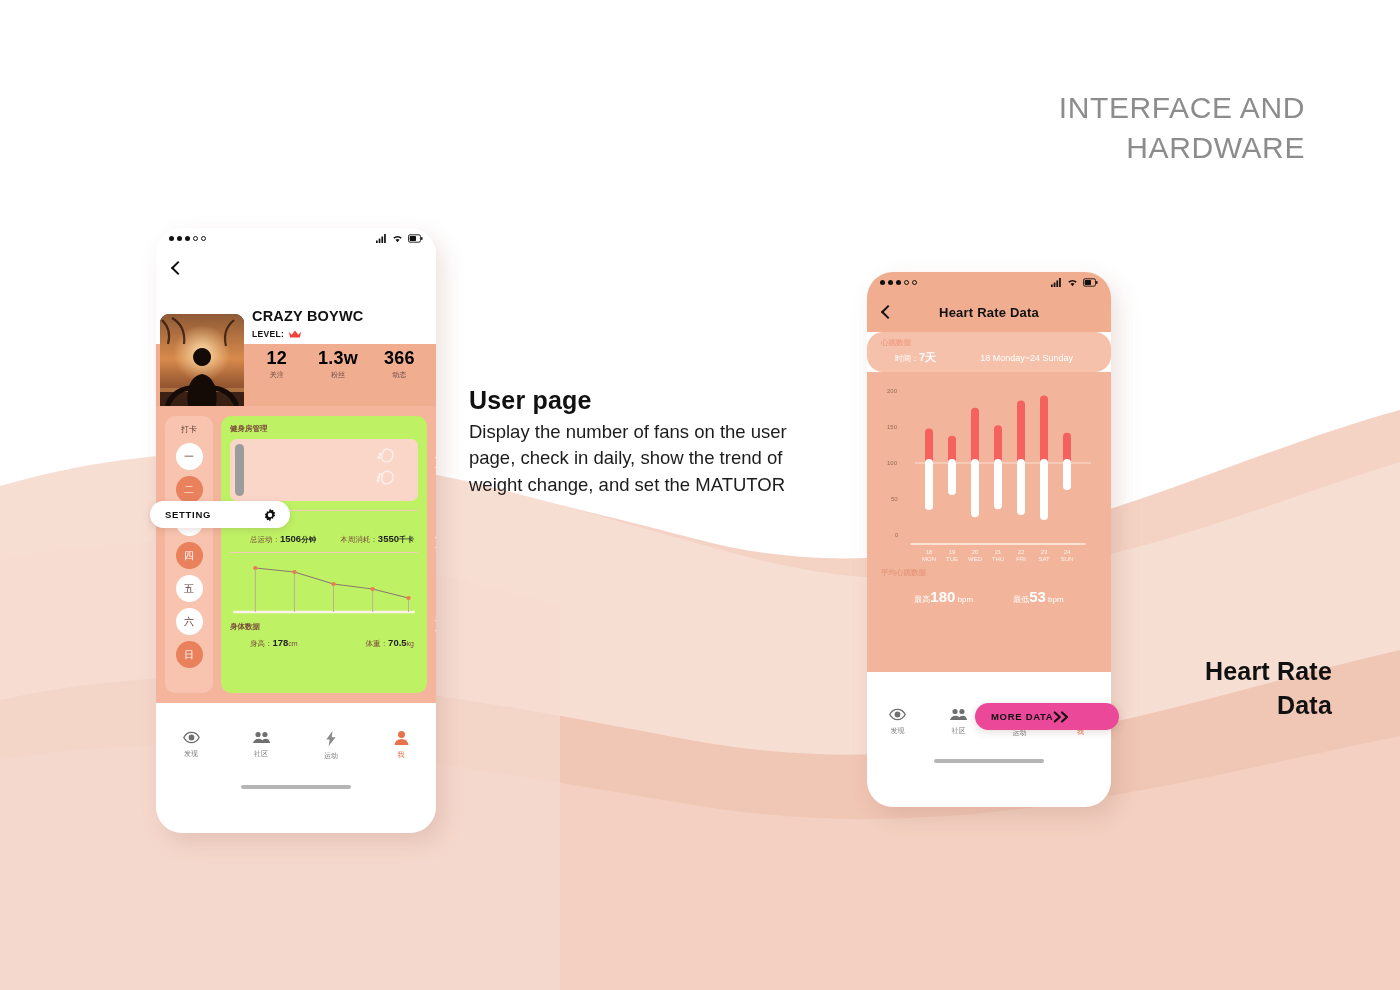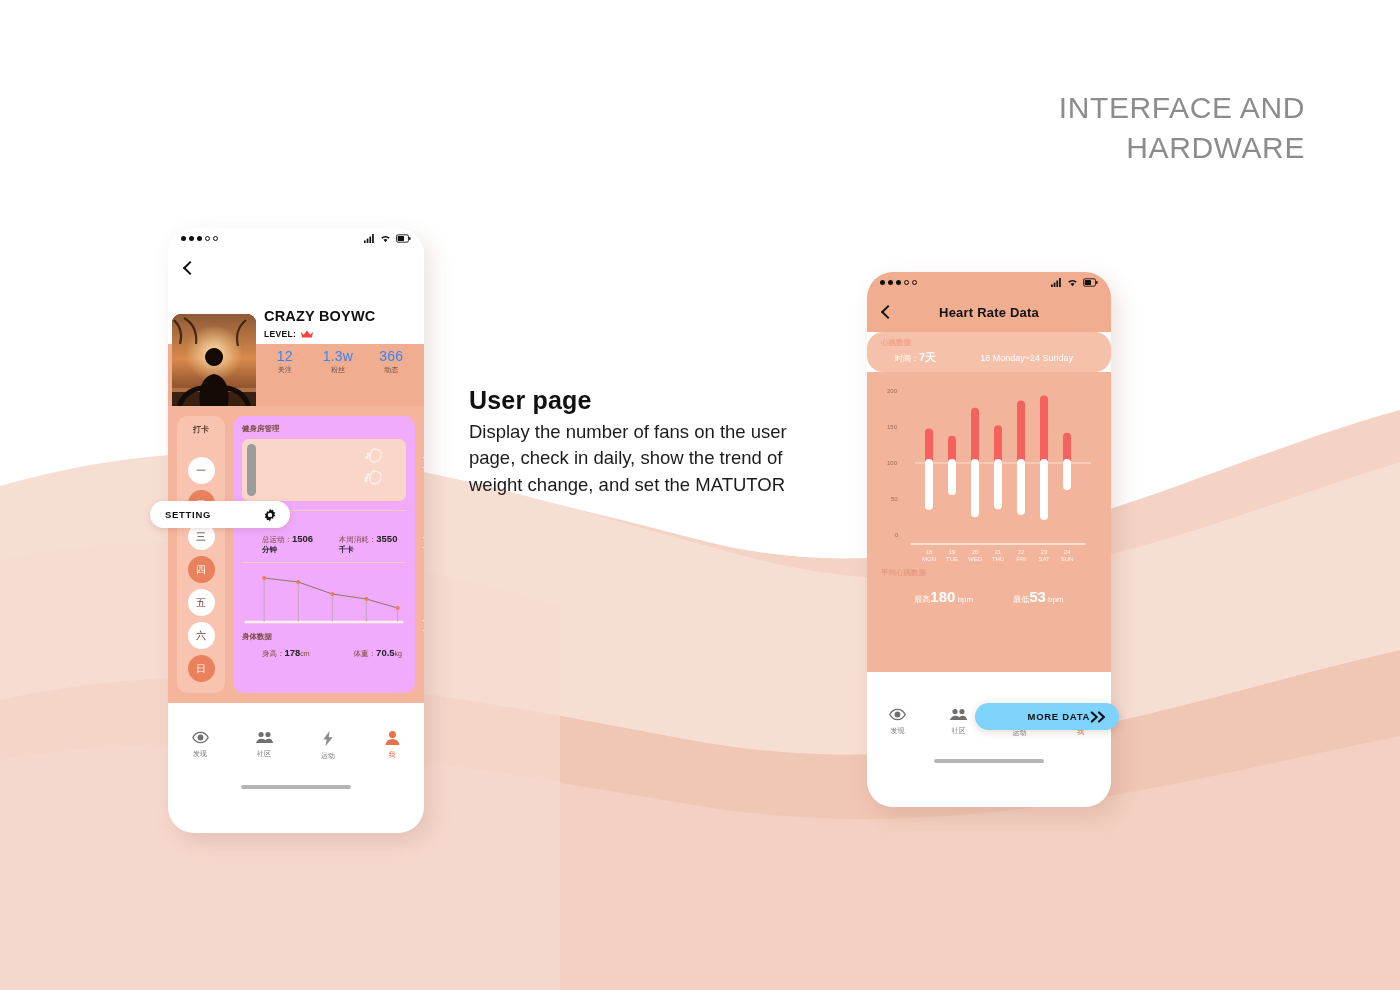--- a/index.html
+++ b/index.html
@@ -35,21 +35,21 @@
   #anno-user-title { left:469px; top:386px; }
   #anno-user-body  { left:469px; top:419px; width:370px; }
   #anno-hr-title   { left:1172px; top:655px; font-size:25px; text-align:right; width:160px; line-height:1.35; white-space:pre-line;}
 
   
   .phone {
     position:absolute; border-radius:26px; overflow:hidden;
     box-shadow: 7px 9px 22px rgba(150,95,75,0.18);
     background:#fff;
   }
-  #phone-left  { left:168px; top:228px; width:256px; height:605px; }
+  #phone-left  { left:156px; top:228px; width:280px; height:605px; }
   #phone-right { left:867px; top:272px; width:244px; height:535px; }
 
   
   .statusbar { display:flex; align-items:center; justify-content:space-between;
     padding:0 13px; height:20px; }
   .sb-dots { display:flex; gap:3px; align-items:center; }
   .sb-dots i { width:5px; height:5px; border-radius:50%; display:block; }
   .sb-dots i.f { background:#111; }
   .sb-dots i.h { border:1px solid #111; background:transparent; width:5px; height:5px;}
   .sb-right { display:flex; gap:5px; align-items:flex-end; }
@@ -65,36 +65,36 @@
     position:absolute; left:4px; top:26px; width:84px; height:118px; border-radius:9px;
     overflow:hidden; background:#2a1c16;
   }
   .avatar svg{display:block;}
   .uname { position:absolute; left:96px; top:20px; font-size:14.5px; font-weight:bold; color:#111; letter-spacing:.2px;}
   .ulevel { position:absolute; left:96px; top:41px; font-size:8.5px; font-weight:bold; color:#111; letter-spacing:.3px;
      display:flex; align-items:center; gap:4px;}
   .crown { display:block; }
   .stats { position:absolute; left:90px; right:6px; top:60px; display:flex; }
   .stat { flex:1; text-align:center; }
-  .stat .v { font-size:14px; font-weight:normal; color:#3b82f6; letter-spacing:.2px;}
+  .stat .v { font-size:18px; font-weight:bold; color:#000000; letter-spacing:.2px;}
   .stat .l { font-size:7px; color:#6b4c42; margin-top:1px; }
 
   .body-peach { background:#f5b49c; padding:10px 9px 0 9px; height:297px; position:relative; }
   .bp-row { display:flex; gap:8px; height:277px; }
   .daycol {
     width:48px; background:#f8c4af; border-radius:10px;
     display:flex; flex-direction:column; align-items:center; padding-top:8px; gap:6px;
   }
-  .daycol .ttl { font-size:8px; color:#5d3b31; font-weight:bold; margin-bottom:16px;}
+  .daycol .ttl { font-size:8px; color:#5d3b31; font-weight:normal; margin-bottom:2px;}
   .day {
     width:27px; height:27px; border-radius:50%; display:flex; align-items:center;
     justify-content:center; font-size:10px; color:#5d3b31; background:#fff; font-weight:500;
   }
   .day.on { background:#e8815c; color:#fff; }
-  .maincol { flex:1; background:#f0abfc; border-radius:10px; padding:8px 9px; position:relative; }
+  .maincol { flex:1; background:#bef264; border-radius:10px; padding:8px 9px; position:relative; }
   .sect-label { font-size:7.5px; color:#7a4b3c; font-weight:bold; margin-bottom:5px; }
   .fitcard { height:62px; background:#fad6c8; border-radius:7px; position:relative; overflow:hidden; }
   .fitcard .grip { position:absolute; left:5px; top:5px; bottom:5px; width:9px; border-radius:5px; background:#9c9c9c; }
   .fitcard .feet { position:absolute; right:18px; top:6px; }
   .divider { height:1px; background:#f6cdbd; margin:9px 0 7px 0; }
   .kv-row { display:flex; justify-content:space-between; padding-right:4px; }
   .kv { font-size:7.5px; color:#7a4b3c;margin-left:20px; }
   .kv b { font-size:9.5px; color:#1f1f1f; }
   .kv .unit { font-size:7.5px; color:#1f1f1f; font-weight:bold;}
   .trendwrap { height:58px; margin-top:6px; position:relative; }
@@ -134,22 +134,22 @@
   .hrzone .lbl { font-size:7.5px; font-weight:bold; color:#e79a7f; }
   .hr-main { display:flex; align-items:center; margin-top:4px; position:relative; }
   .hr-main .big { font-size:42px; color:#fff; font-weight:300; line-height:1; margin-left:10px;}
   .hr-main .bpm { position:absolute; left:140px; top:-2px; font-size:11px; color:#f0876b; }
   .hr-mm { display:flex; gap:40px; justify-content:center; margin-top:10px; }
   .hr-mm div { color:#fff; font-size:8px; }
   .hr-mm b { font-size:15px; font-weight:bold; }
   .hr-mm .u { font-size:8px; }
 
   .more-pill {
-    position:absolute; left:110px; top:432px; width:144px; height:27px; background:#7dd3fc;
-    border-radius:14px; display:flex; align-items:center; justify-content:flex-end;
+    position:absolute; left:110px; top:432px; width:144px; height:27px; background:#ec4899;
+    border-radius:14px; display:flex; align-items:center; justify-content:flex-start;
     padding:0 11px 0 16px; box-shadow:0 2px 8px rgba(120,80,65,.2); z-index:6;
   }
   .more-pill span { font-size:9.5px; font-weight:bold; letter-spacing:.7px; color:#111; }
   .dchev { display:flex; }
 </style>
 </head>
 <body>
 
 <div id="stage">
 
@@ -161,20 +161,22 @@
     <path d="M0,560 C200,520 380,556 560,606 L560,990 L0,990 Z" fill="#f6dbd0" opacity=".75"></path>
   </svg>
 
   <div class="headline">INTERFACE AND
 HARDWARE</div>
 
   <div class="anno-title" id="anno-user-title">User page</div>
   <div class="anno-body" id="anno-user-body">Display the number of fans on the user
 page, check in daily, show the trend of
 weight change, and set the MATUTOR</div>
+  <div class="anno-title" id="anno-hr-title">Heart Rate
+Data</div>
 
   <div class="phone" id="phone-left">
 
     <div class="statusbar">
       <div class="sb-dots">
         <i class="f"></i>
           <i class="f"></i>
           <i class="f"></i>
           <i class="h"></i>
           <i class="h"></i>

